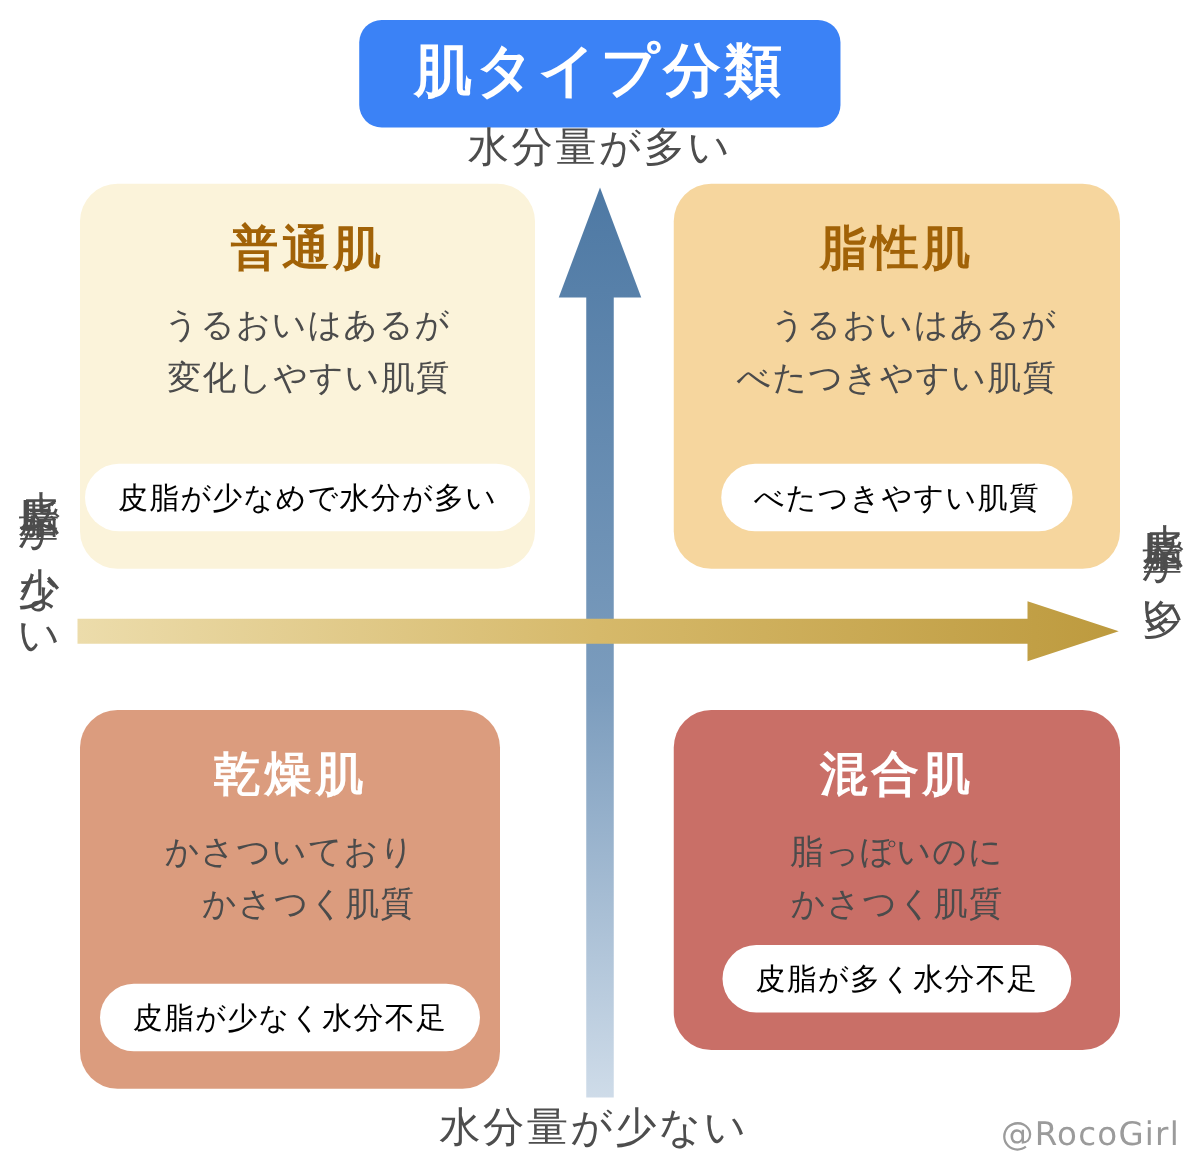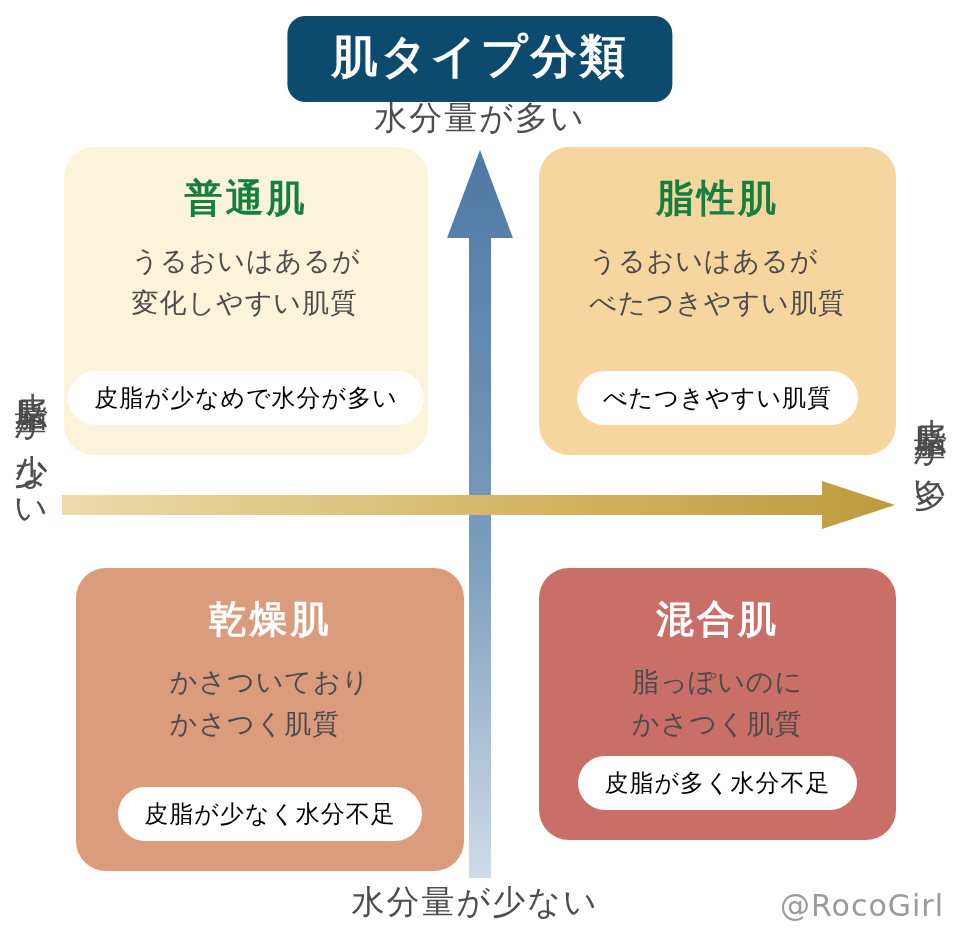--- a/index.html
+++ b/index.html
@@ -20,21 +20,21 @@
     left: 0;
     top: 0;
     width: 960px;
     height: 933px;
   }
   .title-badge {
     position: absolute;
     left: 50%;
     top: 16px;
     transform: translateX(-50%);
-    background: #0c4a6e;
+    background: #3b82f6;
     color: #ffffff;
     font-size: 46px;
     font-weight: bold;
     letter-spacing: 3px;
     padding: 10px 44px 14px 44px;
     border-radius: 18px;
     white-space: nowrap;
   }
   .axis-label {
     position: absolute;
@@ -72,54 +72,54 @@
     position: absolute;
     border-radius: 30px;
     display: flex;
     flex-direction: column;
     align-items: center;
     box-sizing: border-box;
     padding: 26px 18px 30px 18px;
   }
   .q-tl { left: 64px;  top: 147px; width: 364px; height: 308px; background: #fbf3da; }
   .q-tr { left: 539px; top: 147px; width: 357px; height: 308px; background: #f6d69e; }
-  .q-bl { left: 64px;  top: 568px; width: 388px; height: 303px; background: #db9c7e; margin-left: 12px; }
+  .q-bl { left: 64px;  top: 568px; width: 336px; height: 303px; background: #db9c7e; }
   .q-br { left: 539px; top: 568px; width: 357px; height: 272px; background: #c96f67; }
   .q-title {
     font-size: 38px;
     font-weight: bold;
     letter-spacing: 3px;
-    color: #15803d;
+    color: #a16207;
     margin-bottom: 16px;
   }
   .q-bl .q-title, .q-br .q-title { color: #ffffff; }
   .q-desc {
     font-size: 27px;
     line-height: 1.55;
     color: #4b4b4b;
-    text-align: left;
+    text-align: right;
     letter-spacing: 1px;
   }
   .q-desc span { display: block; }
   .q-pill {
     margin-top: auto;
     background: #ffffff;
     color: #000000;
     font-size: 24px;
     letter-spacing: 1px;
     padding: 11px 26px;
     border-radius: 999px;
     white-space: nowrap;
   }
   .credit {
     position: absolute;
     right: 16px;
     bottom: 10px;
     color: #9b9b9b;
-    font-size: 30px;
+    font-size: 26px;
     letter-spacing: 1px;
   }
 </style>
 </head>
 <body>
 
 <div class="canvas">
 
   <svg class="arrows" width="960" height="933" viewBox="0 0 960 933" aria-hidden="true">
     <defs>

